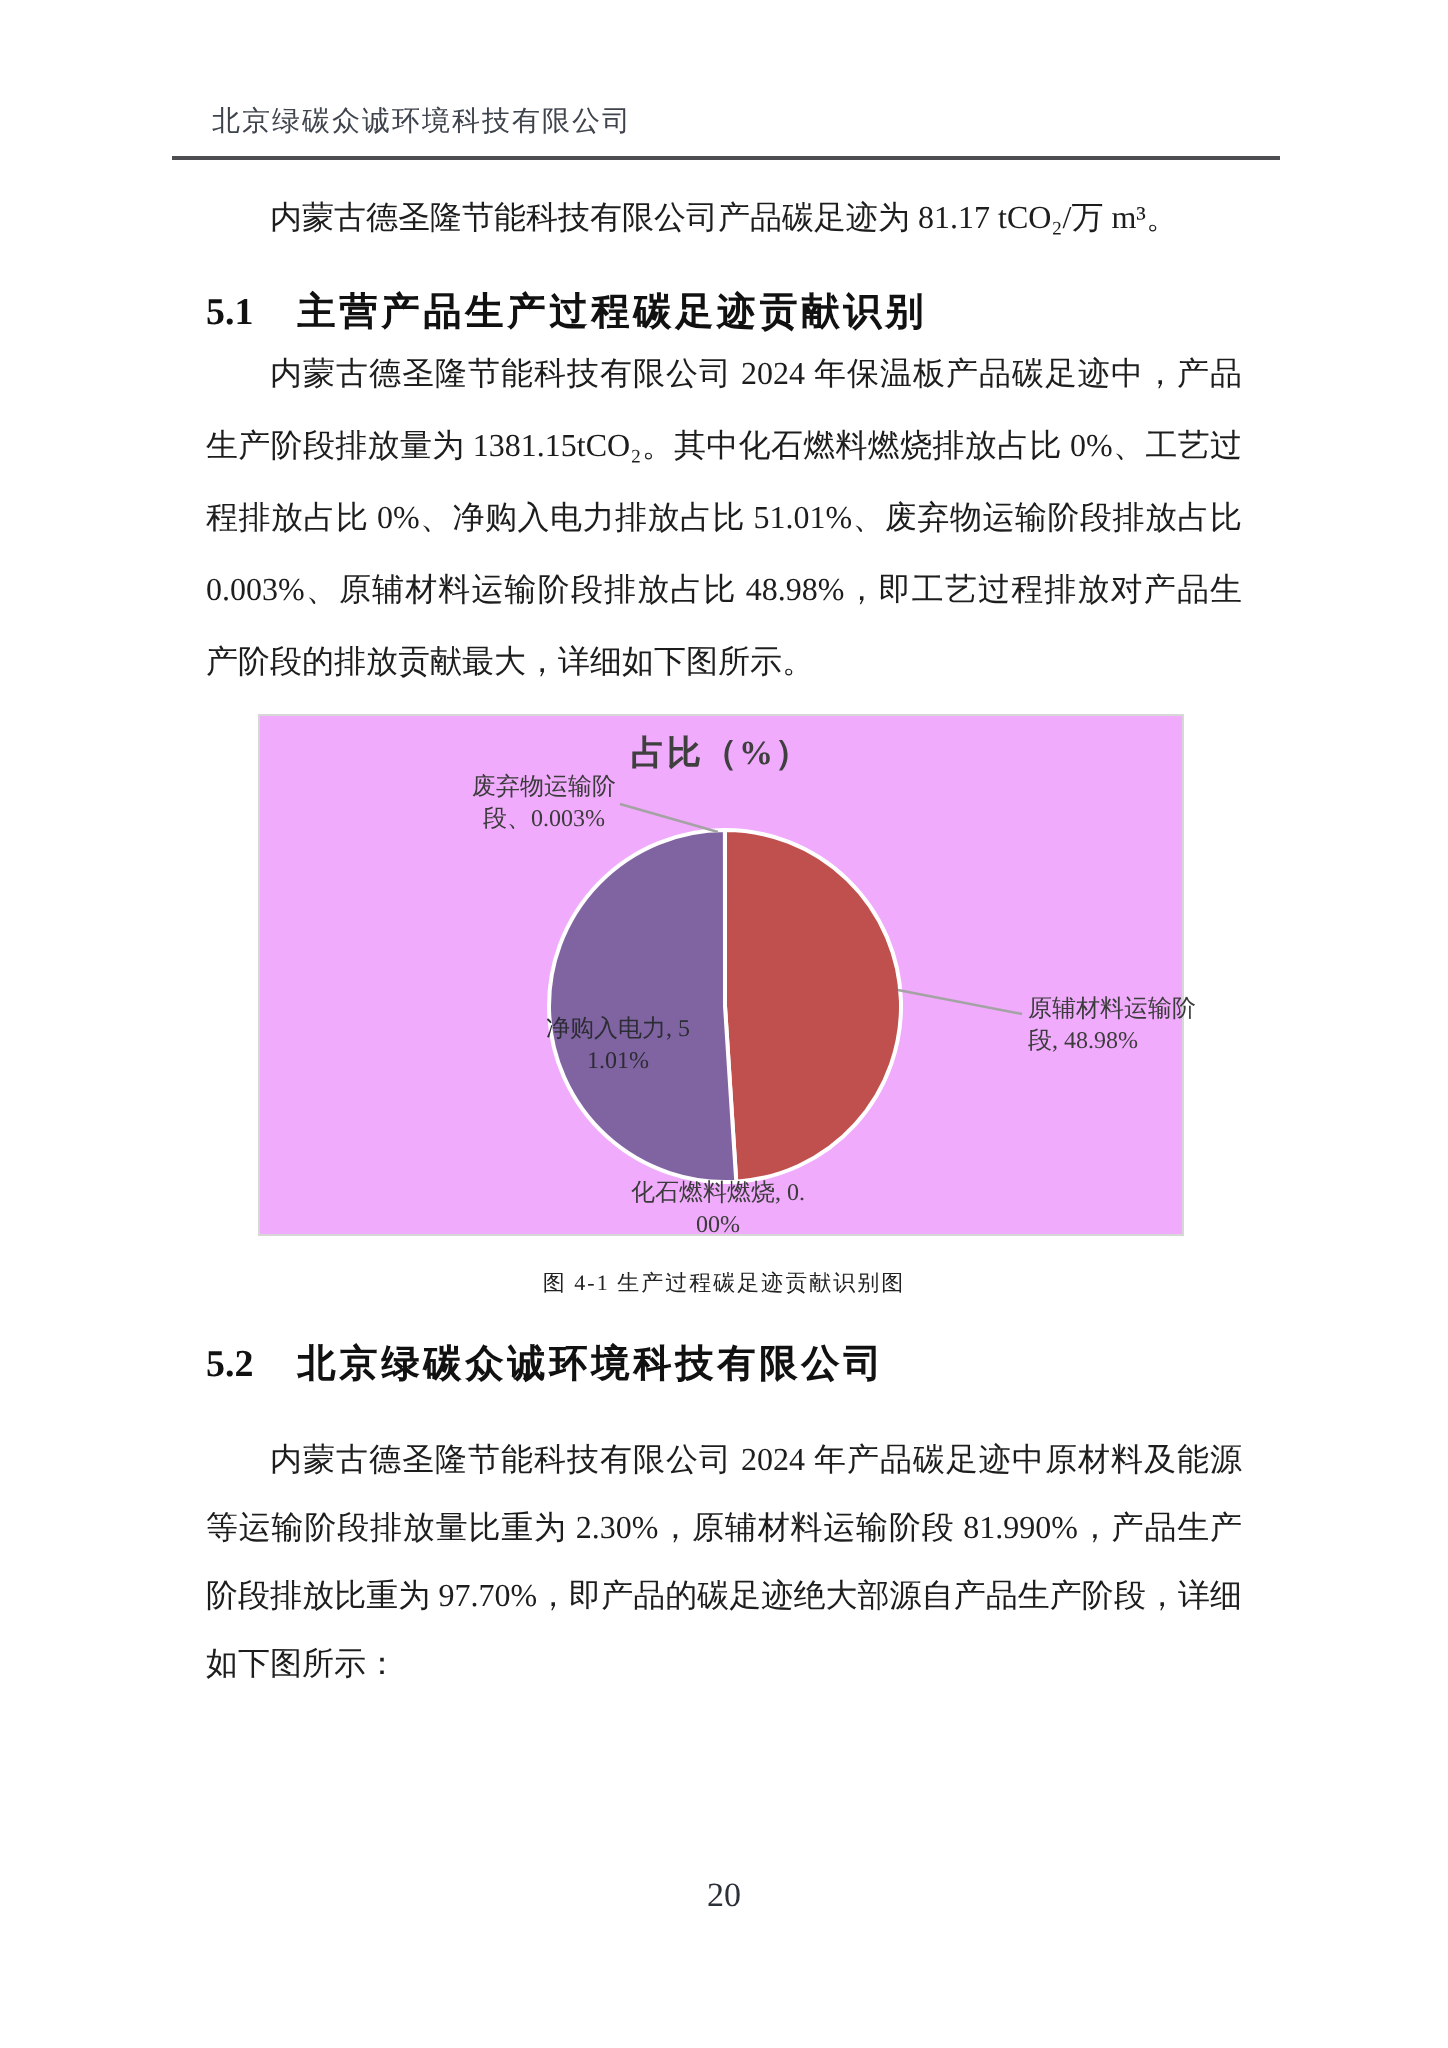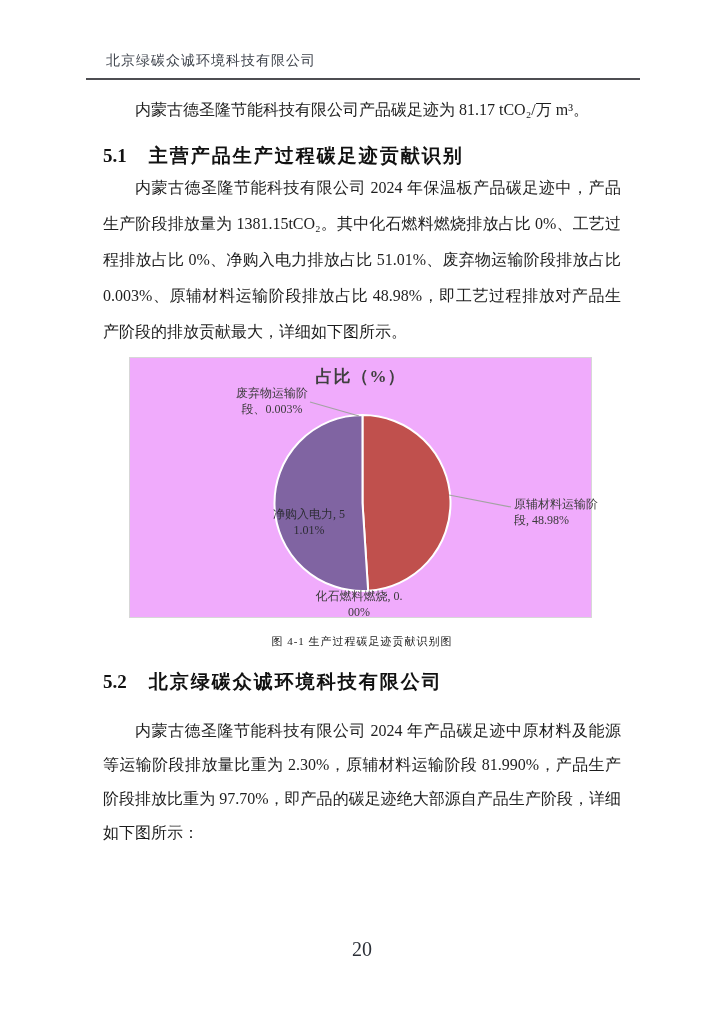--- a/index.html
+++ b/index.html
@@ -96,21 +96,21 @@
     font-size: 11px;
     color: #222;
     letter-spacing: 1px;
   }
   .page-number {
     position: absolute;
     top: 938px;
     left: 0;
     width: 100%;
     text-align: center;
-    font-size: 20px;
+    font-size: 17px;
     color: #2c3038;
   }
 </style>
 </head>
 <body>
 
 <div class="page">
 
   <div class="header">
     <span class="company">北京绿碳众诚环境科技有限公司</span>

